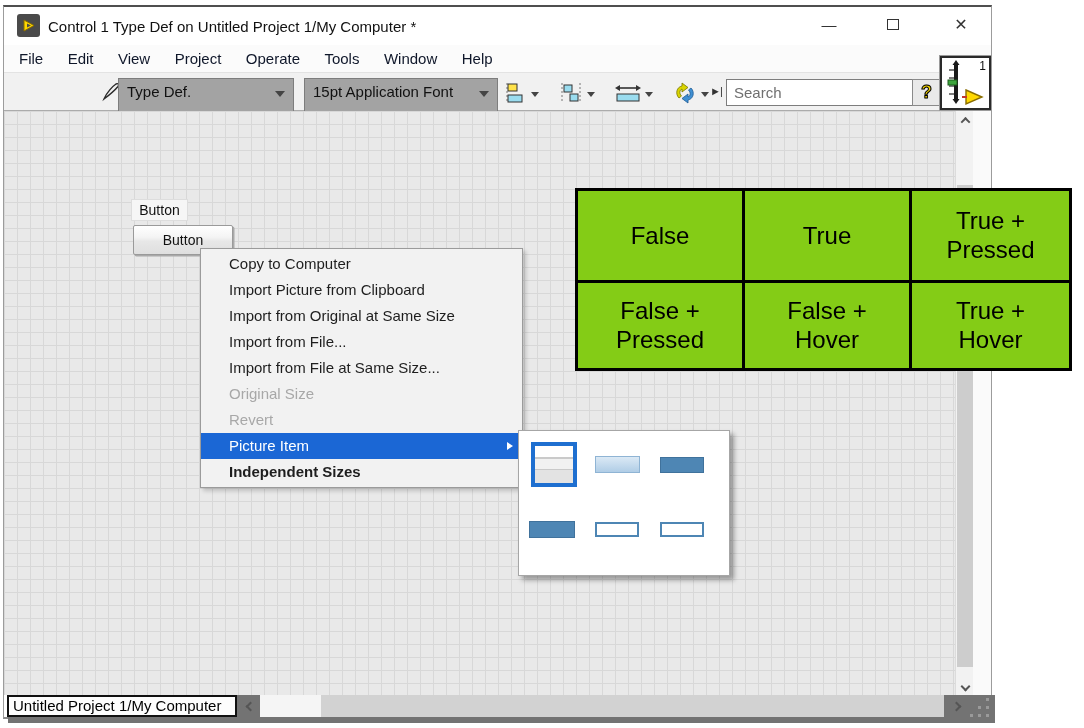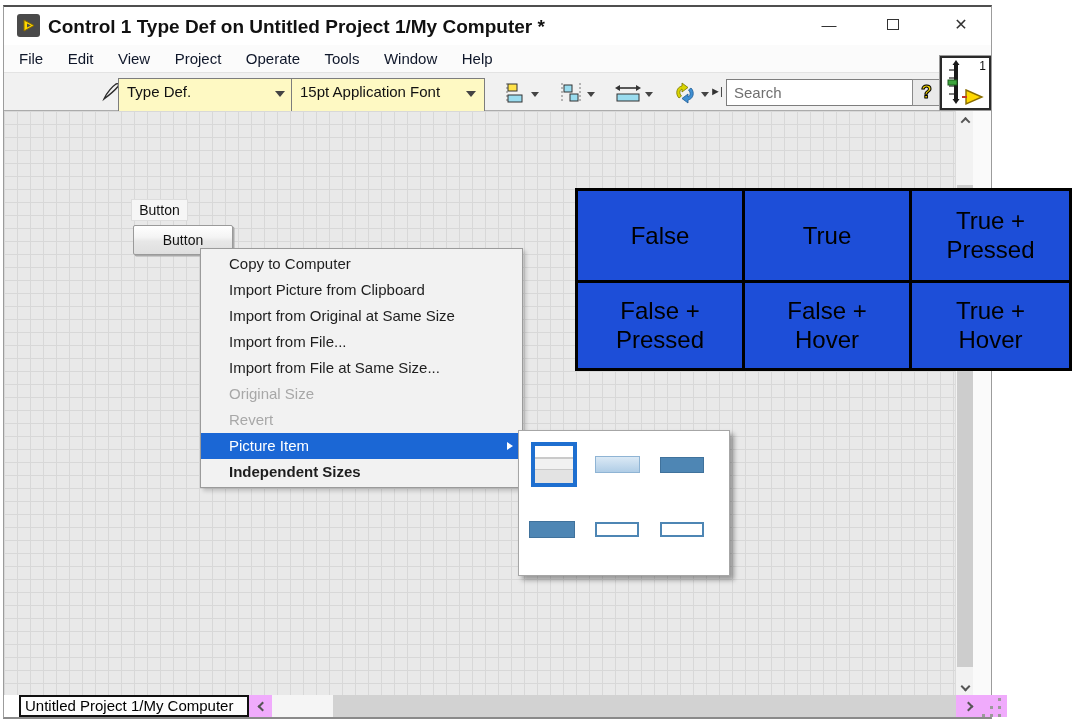--- a/index.html
+++ b/index.html
@@ -11,43 +11,43 @@
   #win { position:absolute; left:3px; top:5px; width:989px; height:714px;
     background:#ffffff; border:1px solid #9c9c9c; border-top:2px solid #4f4f4f;
     border-bottom:2px solid #8a8a8a; }
 
   
   .titlebar { position:absolute; left:0; top:0; width:100%; height:38px; background:#fff; }
   .app-icon { position:absolute; left:13px; top:7px; width:23px; height:23px;
     background:#4a4a4a; border-radius:3px; display:flex; align-items:center; justify-content:center; }
   .app-icon svg { display:block; }
   .title-text { position:absolute; left:44px; top:0; height:38px; line-height:40px;
-    font-size:19px; color:#111; white-space:nowrap;font-weight:bold; }
+    font-size:15px; color:#111; white-space:nowrap; }
   .winbtn { position:absolute; top:0; width:46px; height:34px; display:flex;
     align-items:center; justify-content:center; color:#333; }
   .winbtn.min { left:802px; font-size:15px; }
   .winbtn.max { left:866px; }
   .winbtn.max .box { width:12px; height:11px; border:1.5px solid #333; }
   .winbtn.close { left:934px; font-size:16px; }
 
   
   .menubar { position:absolute; left:0; top:38px; width:100%; height:28px; background:#fbfbfb;
     border-bottom:1px solid #e3e3e3; padding-left:5px; }
   .menubar span { display:inline-block; padding:0 10px; font-size:15px; line-height:27px; color:#0f172a; }
 
   
   .toolbar { position:absolute; left:0; top:66px; width:100%; height:38px;
     background:#f1f1f1; border-bottom:1px solid #ababab; }
   .tool-pen { position:absolute; left:96px; top:8px; }
-  .combo { position:absolute; top:5px; height:42px; background:#fef9c3; border:1px solid #7d7d7d;
+  .combo { position:absolute; top:5px; height:42px; background:#a3a3a3; border:1px solid #7d7d7d;
     font-size:15px; color:#111; line-height:26px; padding-left:8px; }
   .combo .caret { position:absolute; right:8px; top:12px; width:0; height:0;
     border-left:5px solid transparent; border-right:5px solid transparent; border-top:6px solid #444; }
   .combo.type { left:114px; width:176px; }
-  .combo.font { left:287px; width:194px; }
+  .combo.font { left:300px; width:194px; }
   .tbtn { position:absolute; top:8px; height:24px; display:flex; align-items:center; gap:3px; }
   .tbtn .caret { width:0; height:0; border-left:4px solid transparent;
     border-right:4px solid transparent; border-top:5px solid #444; margin-top:2px; }
   .expand-mark { position:absolute; left:706px; top:12px; font-size:11px; color:#333; letter-spacing:-1px; }
   .search-box { position:absolute; left:722px; top:6px; width:199px; height:27px;
     background:#fff; border:1px solid #7d7d7d; display:flex; align-items:center; }
   .search-box input { flex:1; border:0; outline:none; font-size:15px; color:#333;
     padding-left:7px; font-family:"Liberation Sans",sans-serif; background:transparent; }
   .search-box input::placeholder { color:#6f6f6f; }
   .search-box svg { margin-right:5px; }
@@ -107,35 +107,35 @@
     align-items:center; justify-content:center; background:#f2f2f2; }
   .right-filler { position:absolute; left:969px; top:104px; width:18px; height:584px; background:#fafafa; }
 
   .chev { display:inline-block; width:7px; height:7px; border-right:2px solid #555; border-bottom:2px solid #555; }
   .chev.up { transform:rotate(-135deg) translate(-1px,-1px); }
   .chev.down { transform:rotate(45deg); }
   .chev.left { transform:rotate(135deg); }
   .chev.right { transform:rotate(-45deg); }
 
   
-  .bottombar { position:absolute; left:16px; top:688px; width:987px; height:22px; background:#f0abfc; }
+  .bottombar { position:absolute; left:4px; top:688px; width:987px; height:28px; background:#737373; }
   .proj-box { position:absolute; left:-1px; top:0; width:230px; height:22px; background:#fdfdfd;
     border:2px solid #111; font-size:15px; color:#000; line-height:18px; padding-left:4px; white-space:nowrap; }
   .hsb-left { position:absolute; left:232px; top:0; width:20px; height:22px; display:flex;
     align-items:center; justify-content:center; }
   .hsb-track { position:absolute; left:252px; top:0; width:684px; height:22px; background:#f5f5f5; }
   .hsb-thumb { position:absolute; left:61px; top:0; width:623px; height:22px; background:#d2d2d2; }
   .hsb-right { position:absolute; left:938px; top:0; width:20px; height:22px; display:flex;
     align-items:center; justify-content:center; }
   .grip { position:absolute; left:962px; top:3px; width:22px; height:18px; }
   .grip i { position:absolute; width:3px; height:3px; background:#9a9a9a; }
 
   
   .anno-table { position:absolute; left:575px; top:188px; width:497px; height:183px;
-    background:#1d4ed8; border:3px solid #000; display:grid;
+    background:#84cc16; border:3px solid #000; display:grid;
     grid-template-columns:164px 167px 1fr; grid-template-rows:1fr 1fr; z-index:50; }
   .anno-cell { display:flex; align-items:center; justify-content:center; text-align:center;
     font-size:24px; line-height:29px; color:#000; border-left:3px solid #000; border-top:3px solid #000;
     padding:0 18px; }
   .anno-cell.c0 { border-left:0; }
   .anno-cell.r0 { border-top:0; }
 </style>
 </head>
 <body>
 

